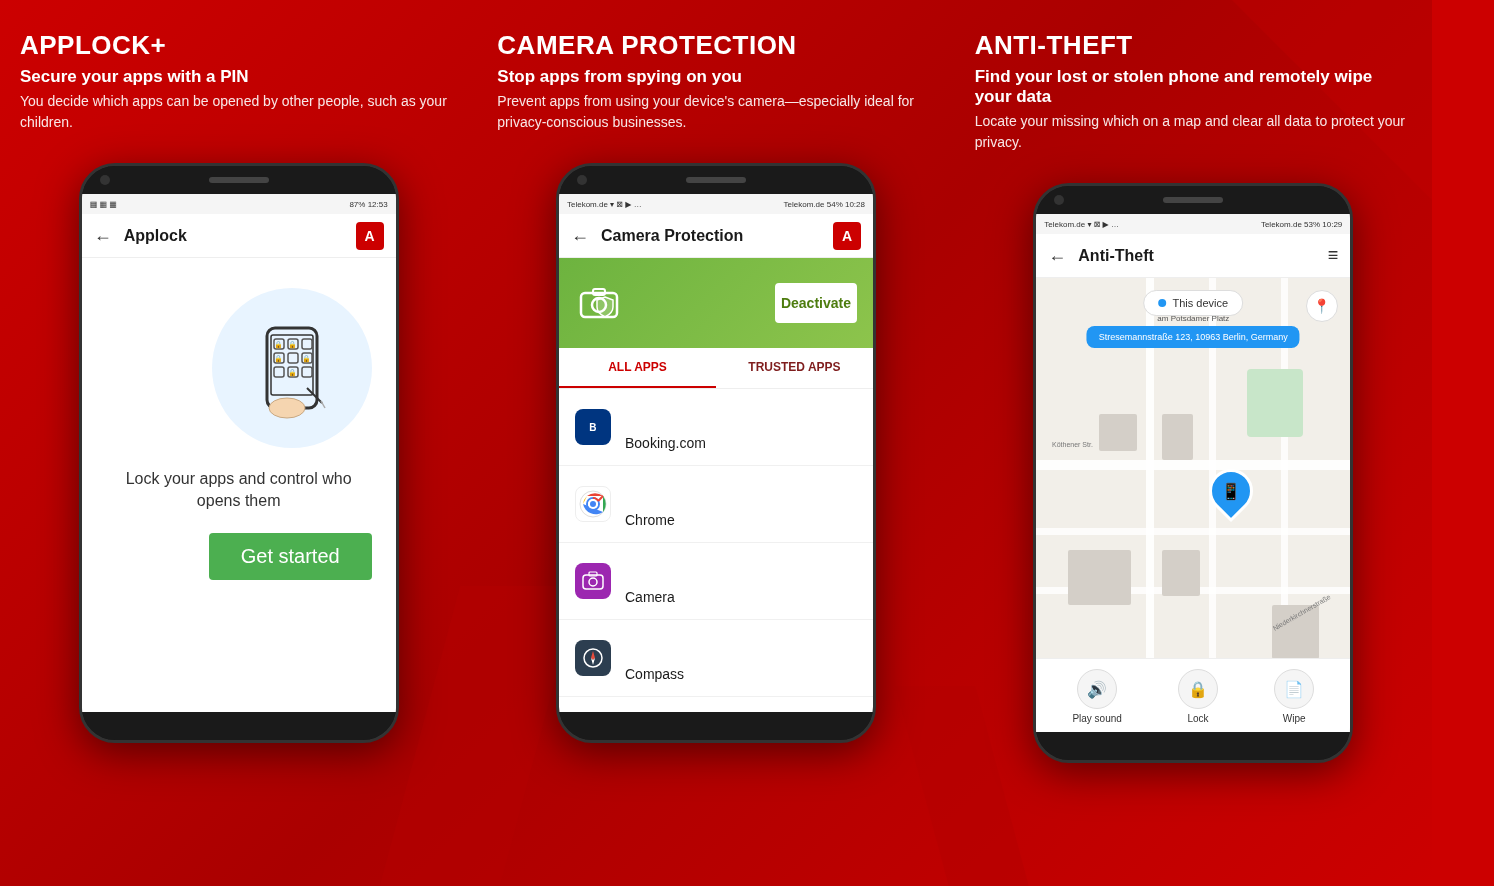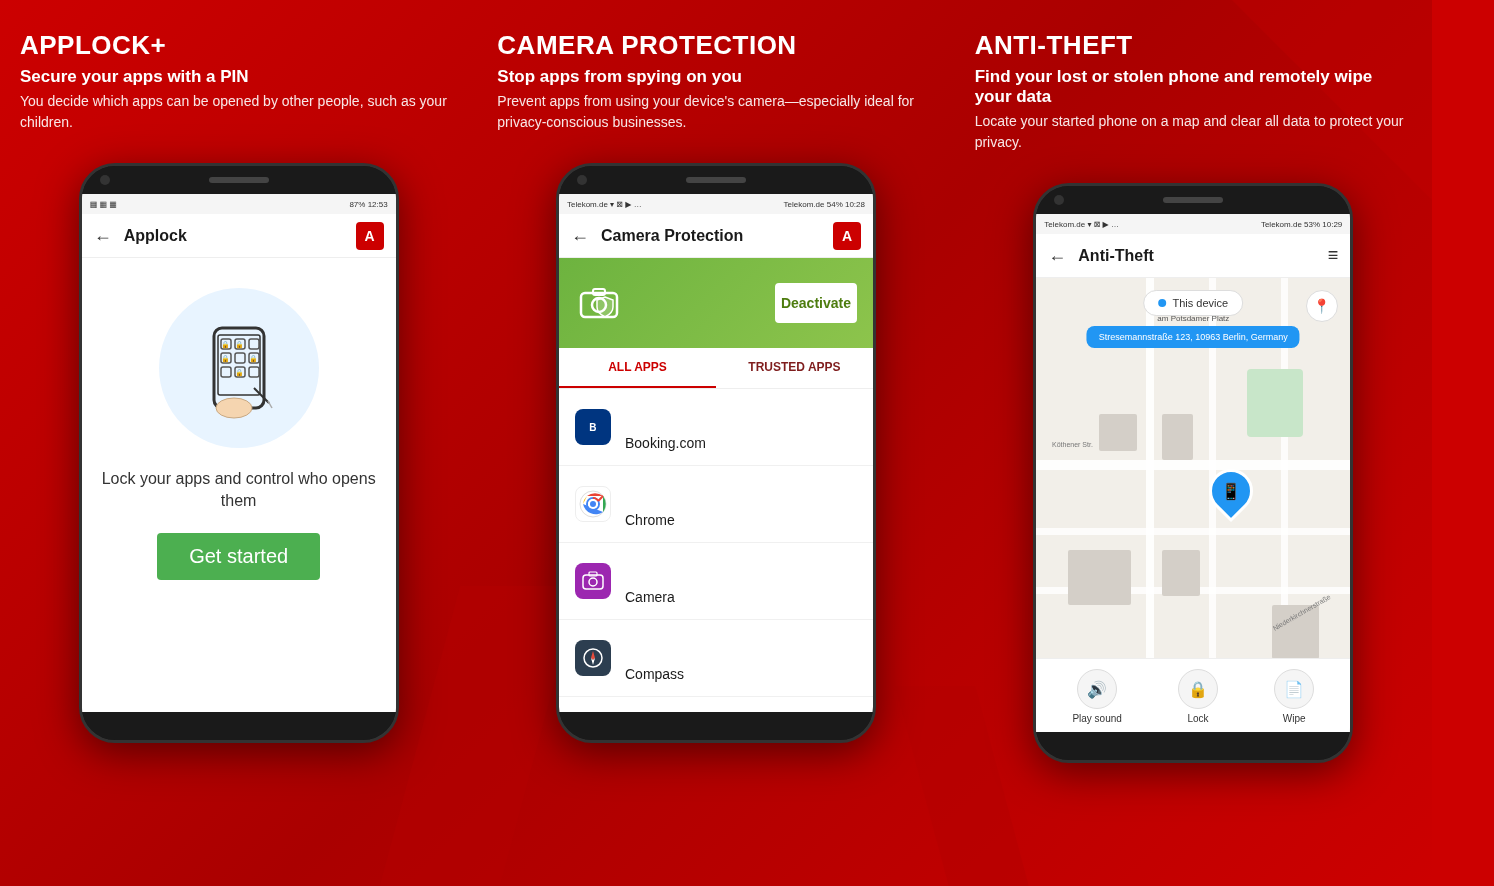--- a/index.html
+++ b/index.html
@@ -194,22 +194,22 @@
       font-size: 16px;
       font-weight: 600;
       color: #1a1a1a;
       flex: 1;
     }
 
     
     .applock-content {
       display: flex;
       flex-direction: column;
-      align-items: center;
-      padding: 20px 16px;
+      align-items: flex-end;
+      padding: 20px 24px;
       background: #fff;
       height: 100%;
     }
 
     .lock-illustration {
       width: 160px;
       height: 160px;
       background: #e8f4ff;
       border-radius: 50%;
       display: flex;
@@ -661,21 +661,21 @@
         </div>
       </div>
       <div class="phone-bottom-bar"></div>
     </div>
   </div>
 
   <div class="column">
     <div class="feature-header">
       <div class="feature-title">ANTI-THEFT</div>
       <div class="feature-subtitle">Find your lost or stolen phone and remotely wipe your data</div>
-      <div class="feature-desc">Locate your started phone on a map and clear all data to protect your privacy.</div>
+      <div class="feature-desc">Locate your missing which on a map and clear all data to protect your privacy.</div>
     </div>
 
     <div class="phone-mockup">
       <div class="phone-side-btn"></div>
       <div class="phone-top-bar">
         <div class="phone-camera"></div>
         <div class="phone-speaker"></div>
       </div>
       <div class="phone-screen">
 

